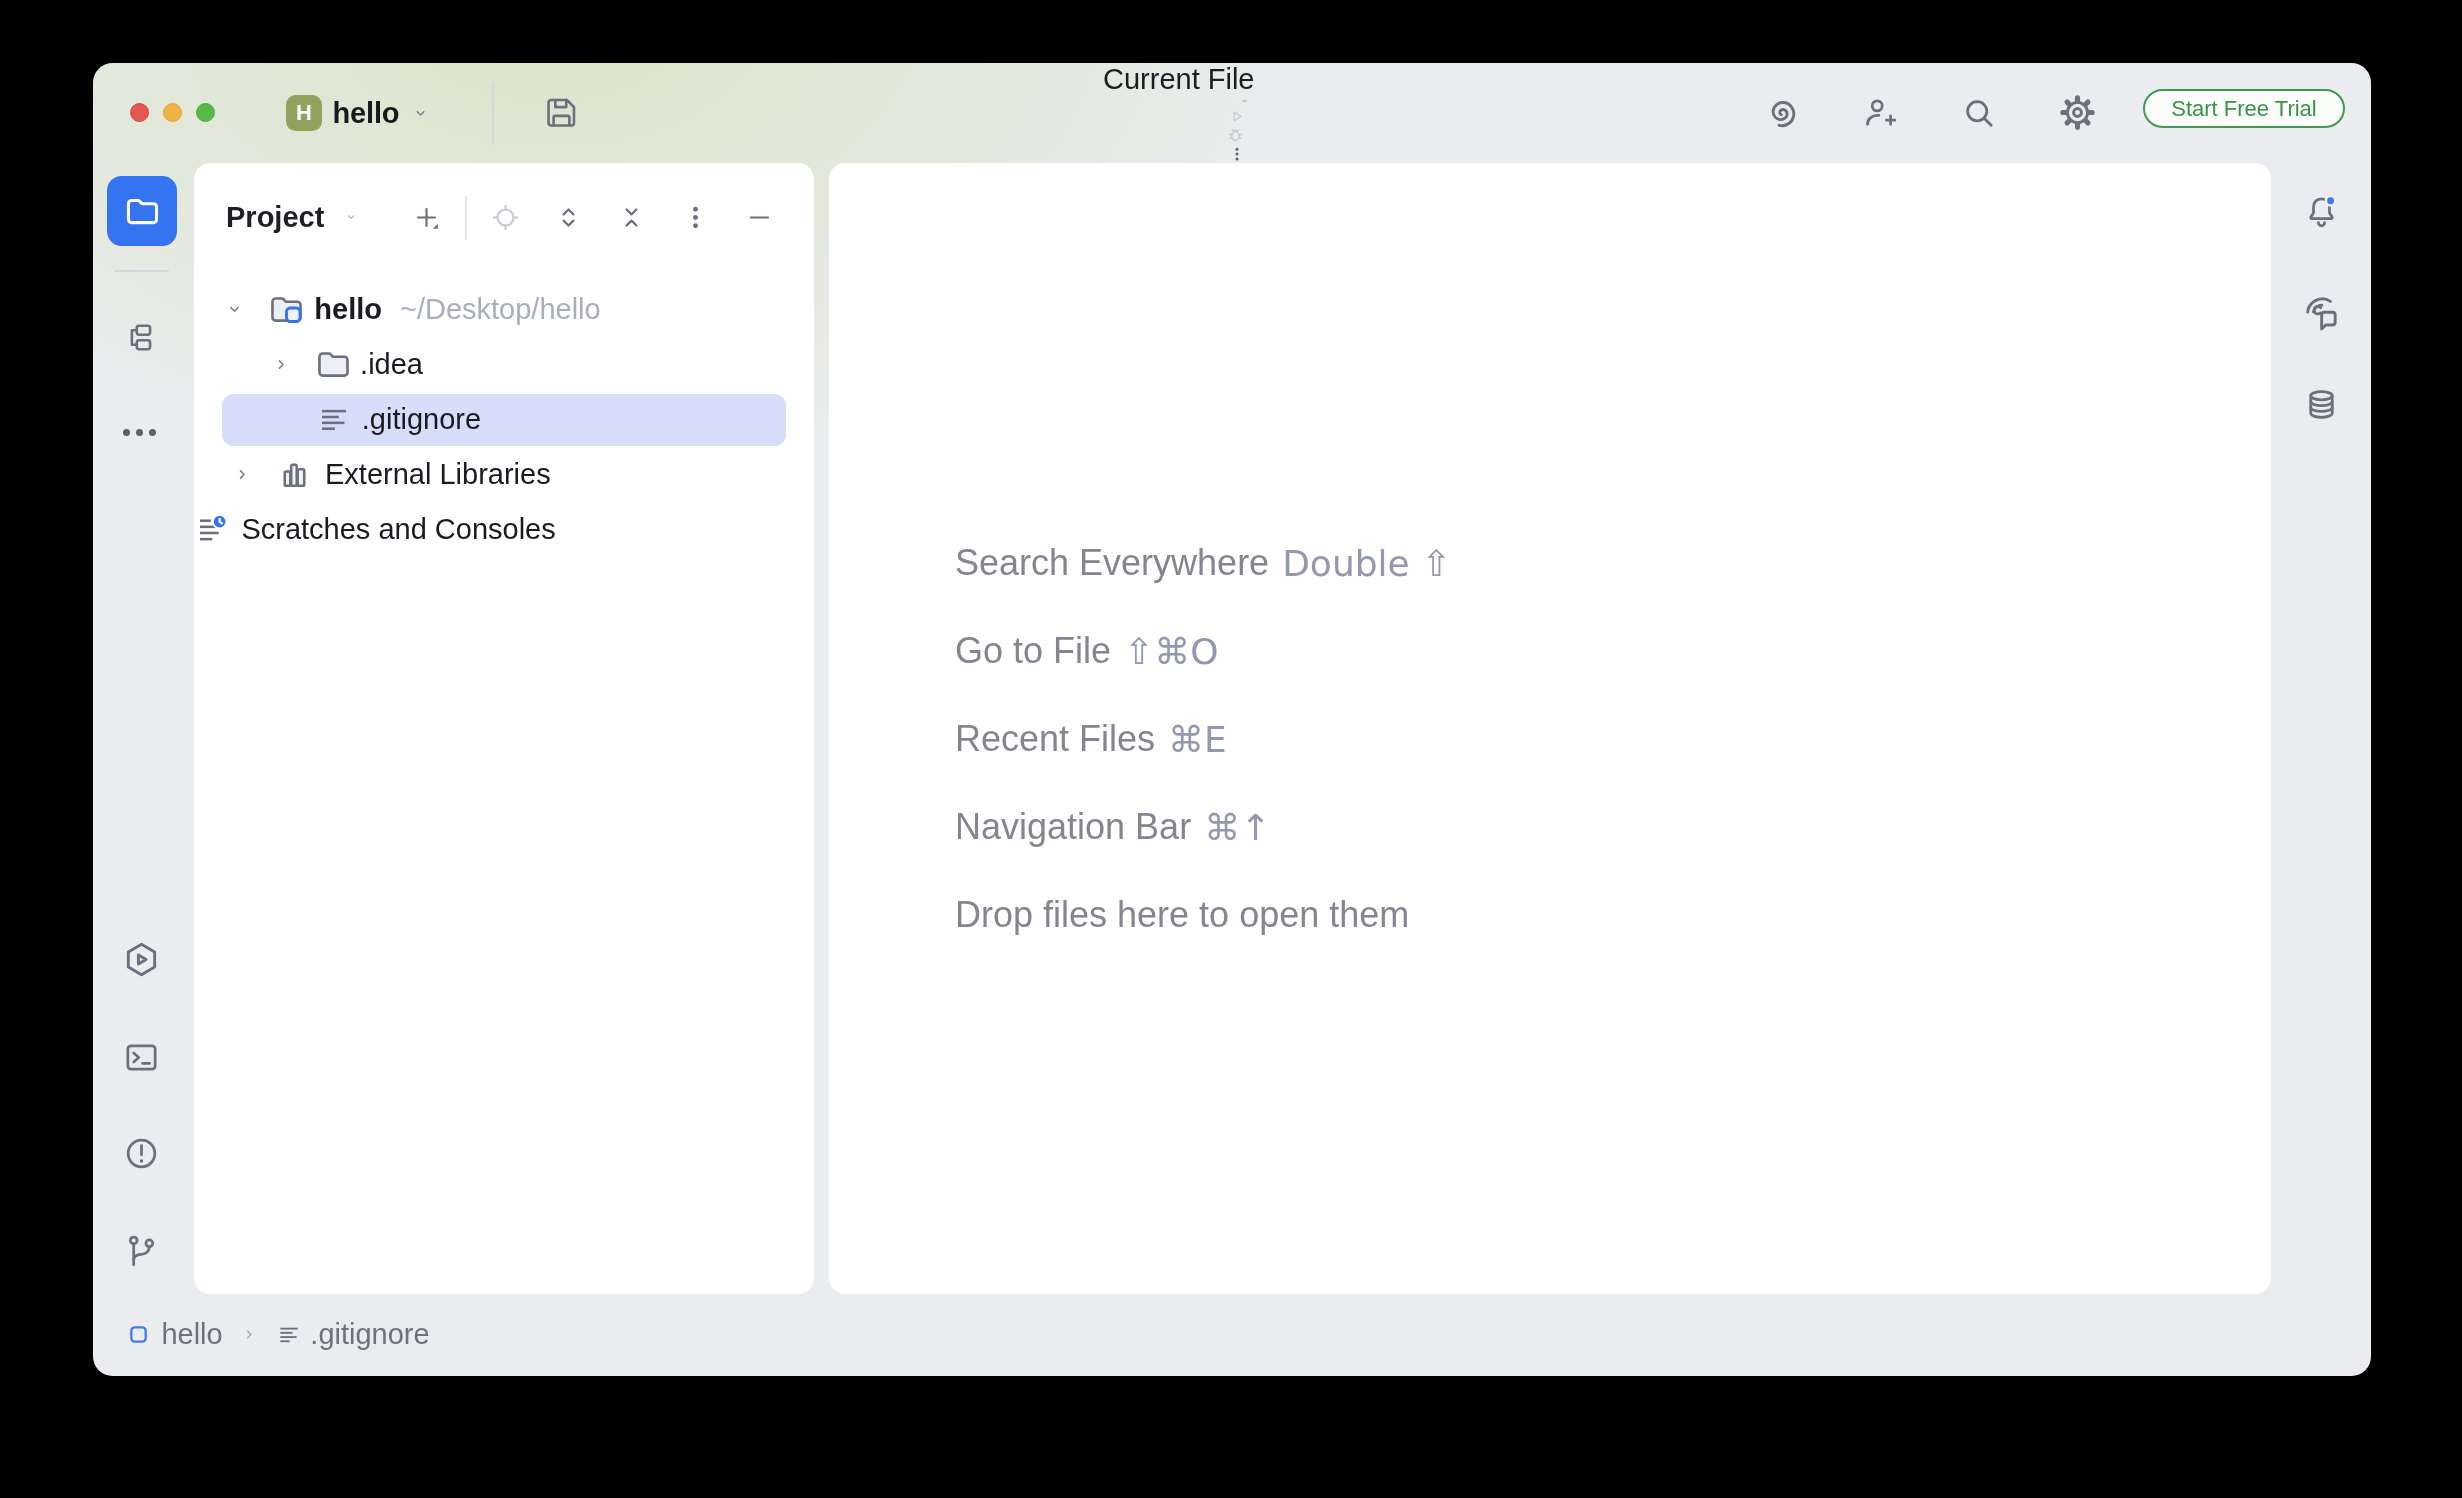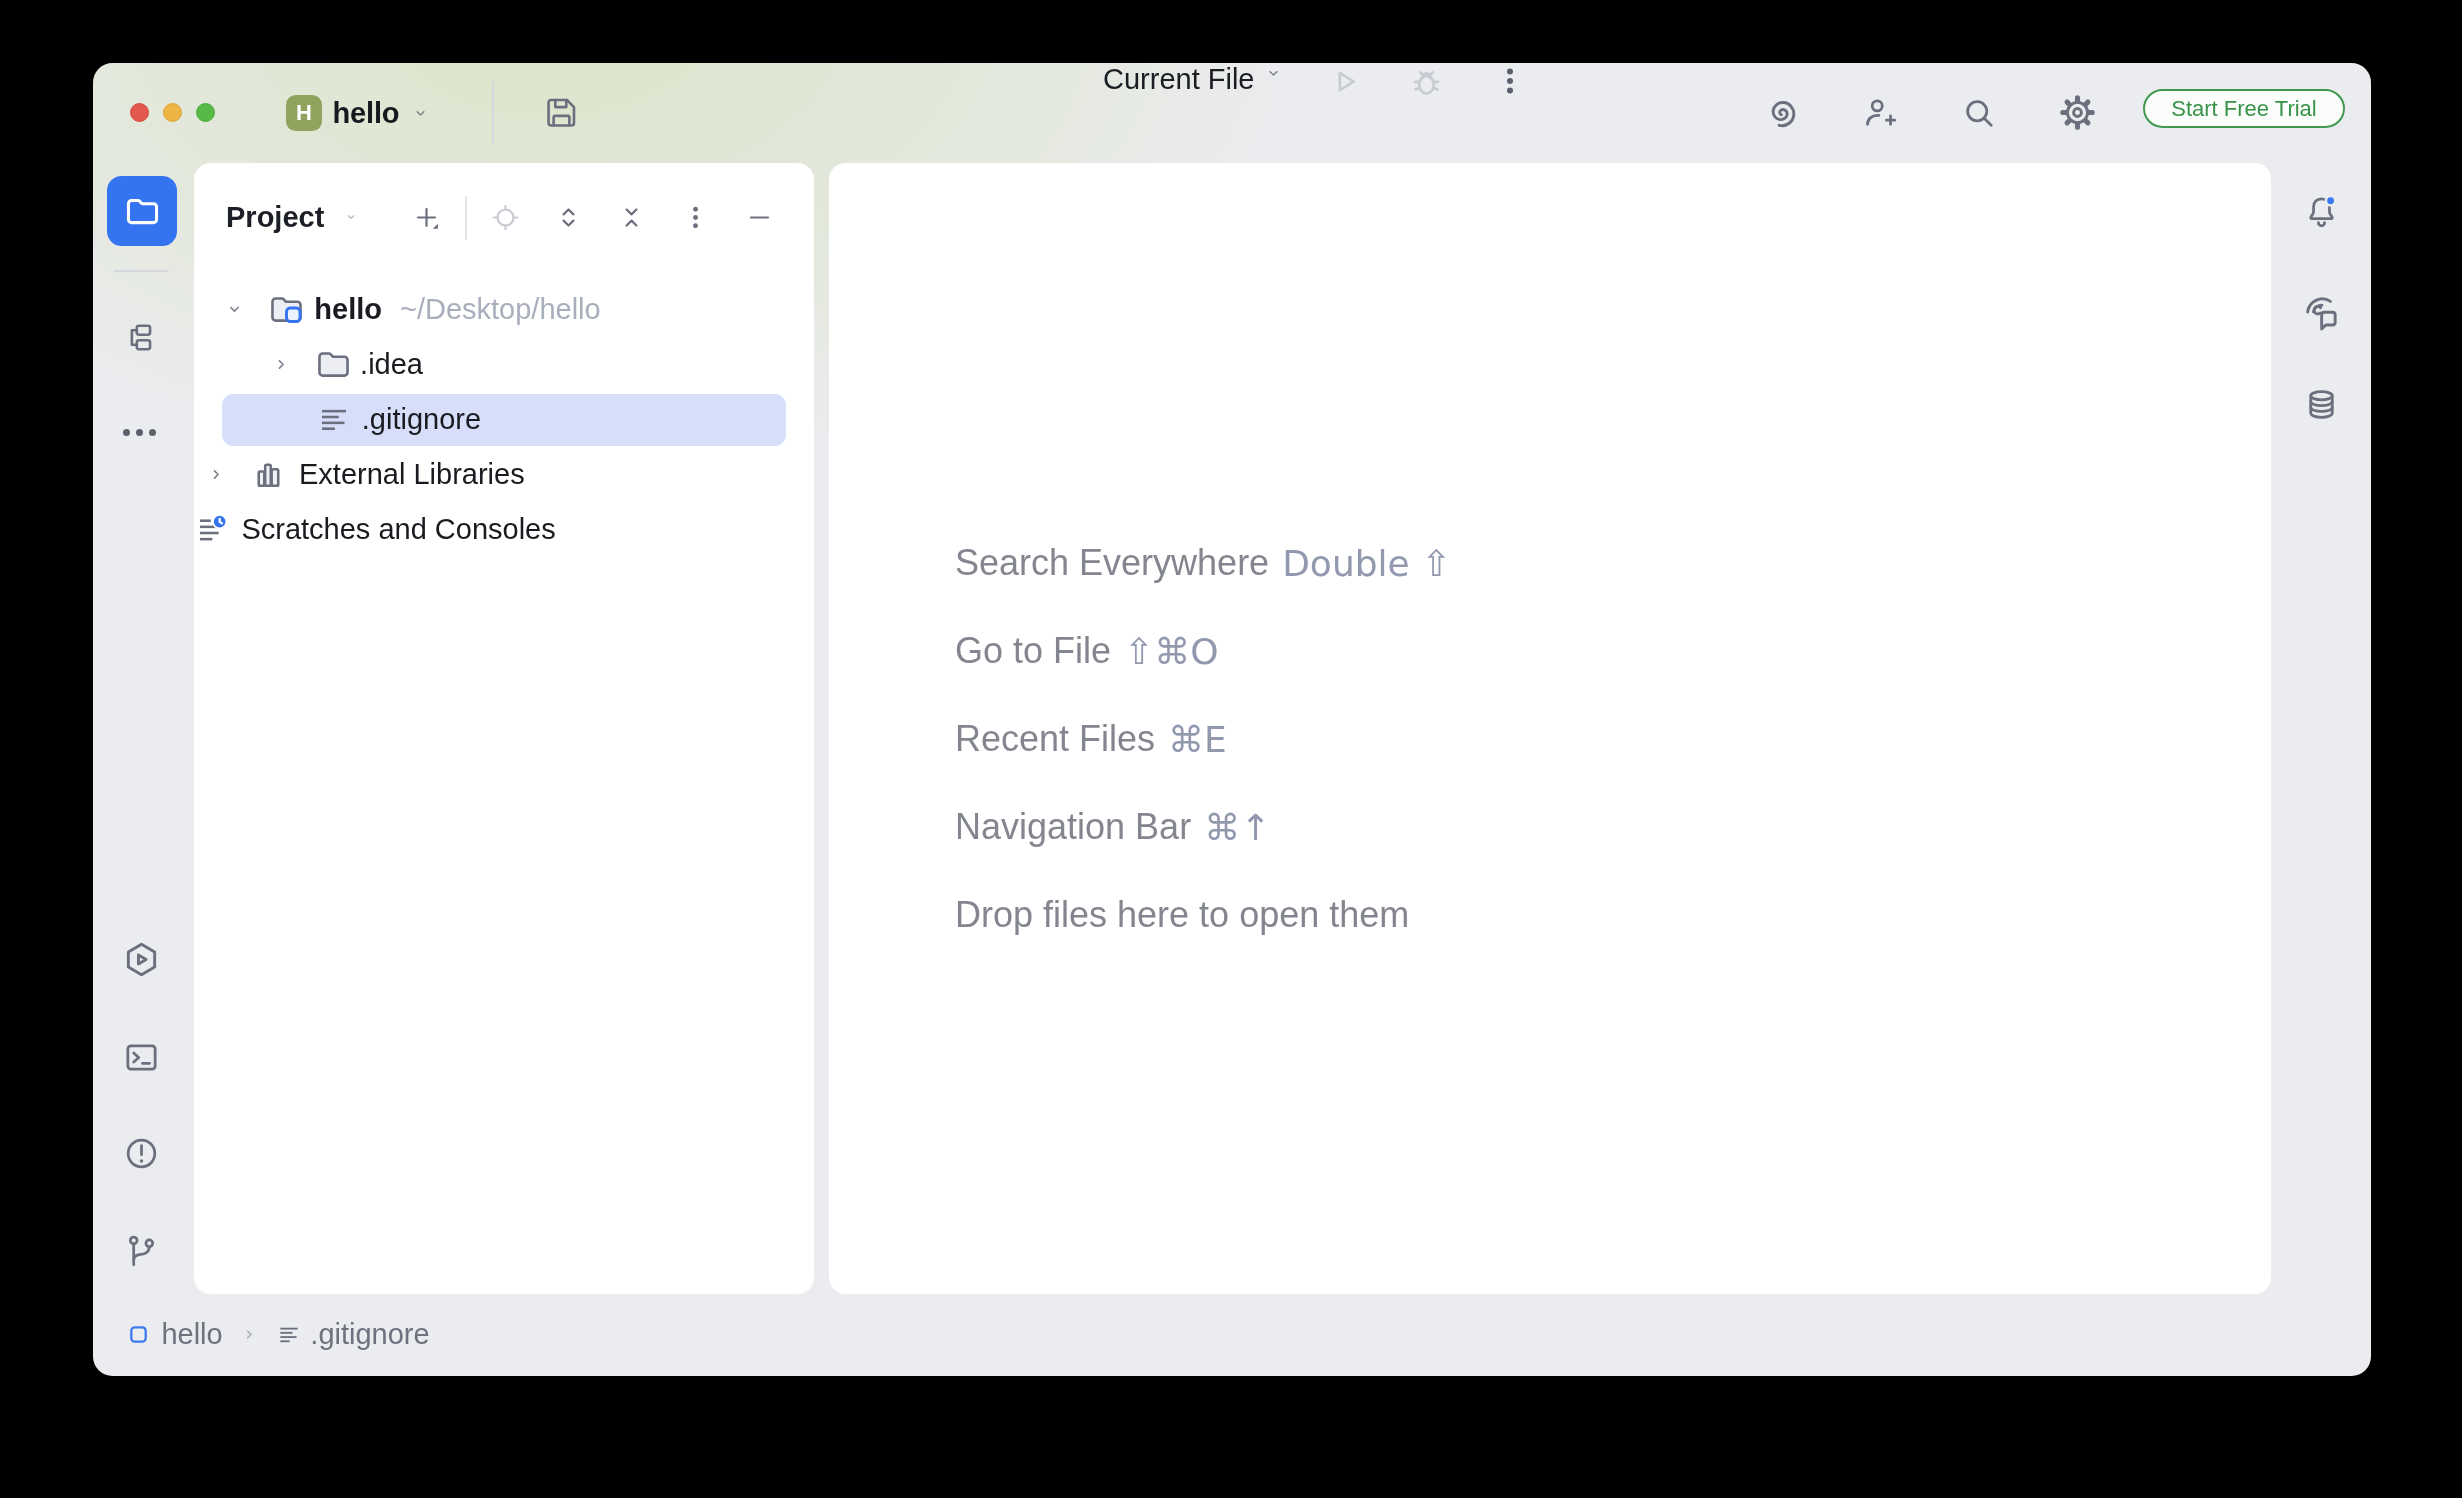--- a/index.html
+++ b/index.html
@@ -11,21 +11,21 @@
   .abs{position:absolute;}
   
   .toolbar{position:absolute;left:0;top:0;right:0;height:100px;}
   .traffic{position:absolute;left:37px;top:40px;display:flex;gap:14px;}
   .tl{width:19px;height:19px;border-radius:50%;}
   .proj-widget{position:absolute;left:193px;top:0;height:100px;display:flex;align-items:center;gap:10.6px;}
   .avatar{width:36px;height:36px;border-radius:9.8px;background:#8FA35F;color:#fff;font-weight:bold;font-size:22px;
     display:flex;align-items:center;justify-content:center;}
   .proj-name{font-size:29px;font-weight:bold;color:#17191E;letter-spacing:-0.2px;}
   .vsep{position:absolute;left:399px;top:19px;width:1.6px;height:63px;background:#D6D8DD;}
-  .runbar{position:absolute;left:1010px;top:0;height:100px;display:flex;align-items:flex-start;}
+  .runbar{position:absolute;left:1010px;top:0;height:100px;display:flex;align-items:flex-end;flex-direction:column;}
   .run-label{font-size:29px;color:#1B1D23;}
   .trial{position:absolute;left:2050px;top:26px;width:202px;height:39px;border:2px solid #3F9950;border-radius:21px;
     background:#FAFDFA;color:#389348;font-size:22px;display:flex;align-items:center;justify-content:center;box-sizing:border-box;}
   
   .rail-btn{position:absolute;display:flex;align-items:center;justify-content:center;}
   .active-tool{left:14px;top:113px;width:70px;height:70px;border-radius:14.7px;background:#3574F0;}
   .rail-sep{position:absolute;left:21px;top:207px;width:55px;height:2.4px;border-radius:1.6px;background:#D4D6DB;}
   .dots{display:flex;gap:5.7px;}
   .dot{width:7.3px;height:7.3px;border-radius:50%;background:#5D616D;}
   
@@ -264,21 +264,21 @@
 
 
       <div class="trow sel" style="padding-left:122px">
         <svg class="ic" width="36" height="36" viewBox="0 0 24 24">
             <use href="#sy-lines4"></use>
           </svg>
         <span class="lbl" style="margin-left:9.8px">.gitignore</span>
       </div>
 
 
-      <div class="trow" style="padding-left:11px">
+      <div class="trow" style="padding-left:37px">
         <svg class="ic" width="23" height="23" viewBox="0 0 24 24" style="stroke:#7E828D">
             <use href="#sy-chevR"></use>
           </svg>
         <svg class="ic" width="36" height="36" viewBox="0 0 24 24" style="margin-left:23.6px">
           <rect x="4.5" y="9.6" width="3.7" height="9.6" rx="0.9" fill="#F1F2F5"></rect>
           <rect x="8.8" y="5.2" width="3.7" height="14" rx="0.9" fill="#F1F2F5"></rect>
           <rect x="13.1" y="8.2" width="4.4" height="11" rx="0.9" fill="#F1F2F5"></rect>
         </svg>
         <span class="lbl" style="margin-left:11.4px">External Libraries</span>
       </div>

